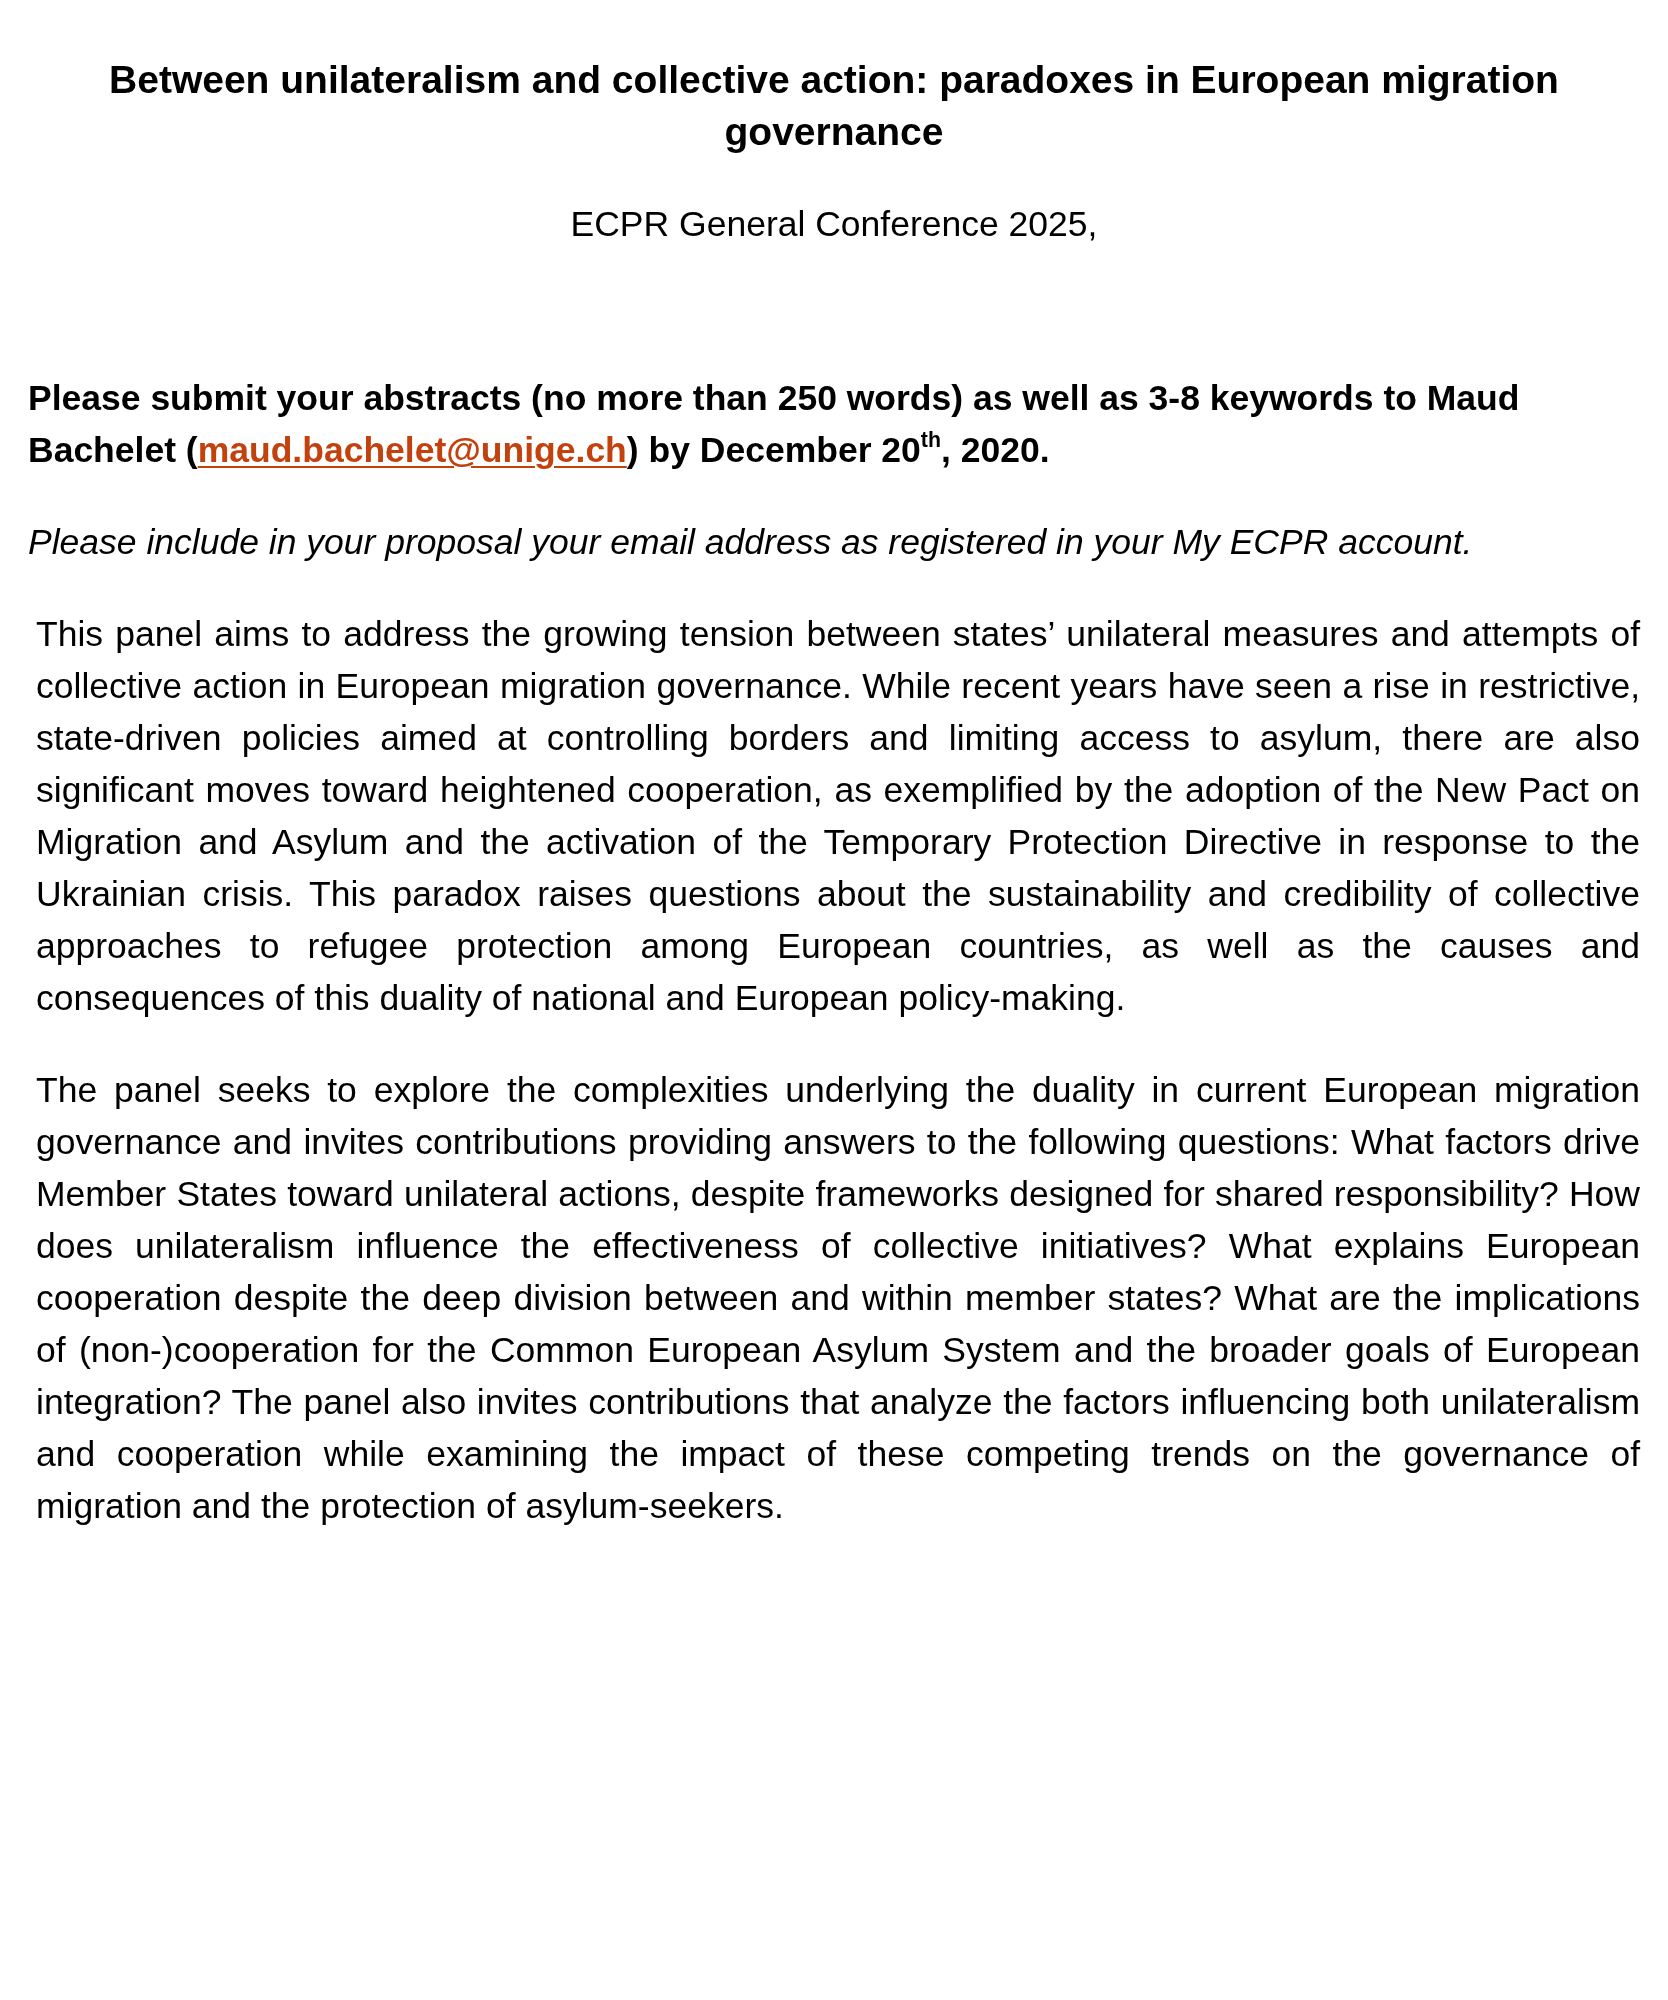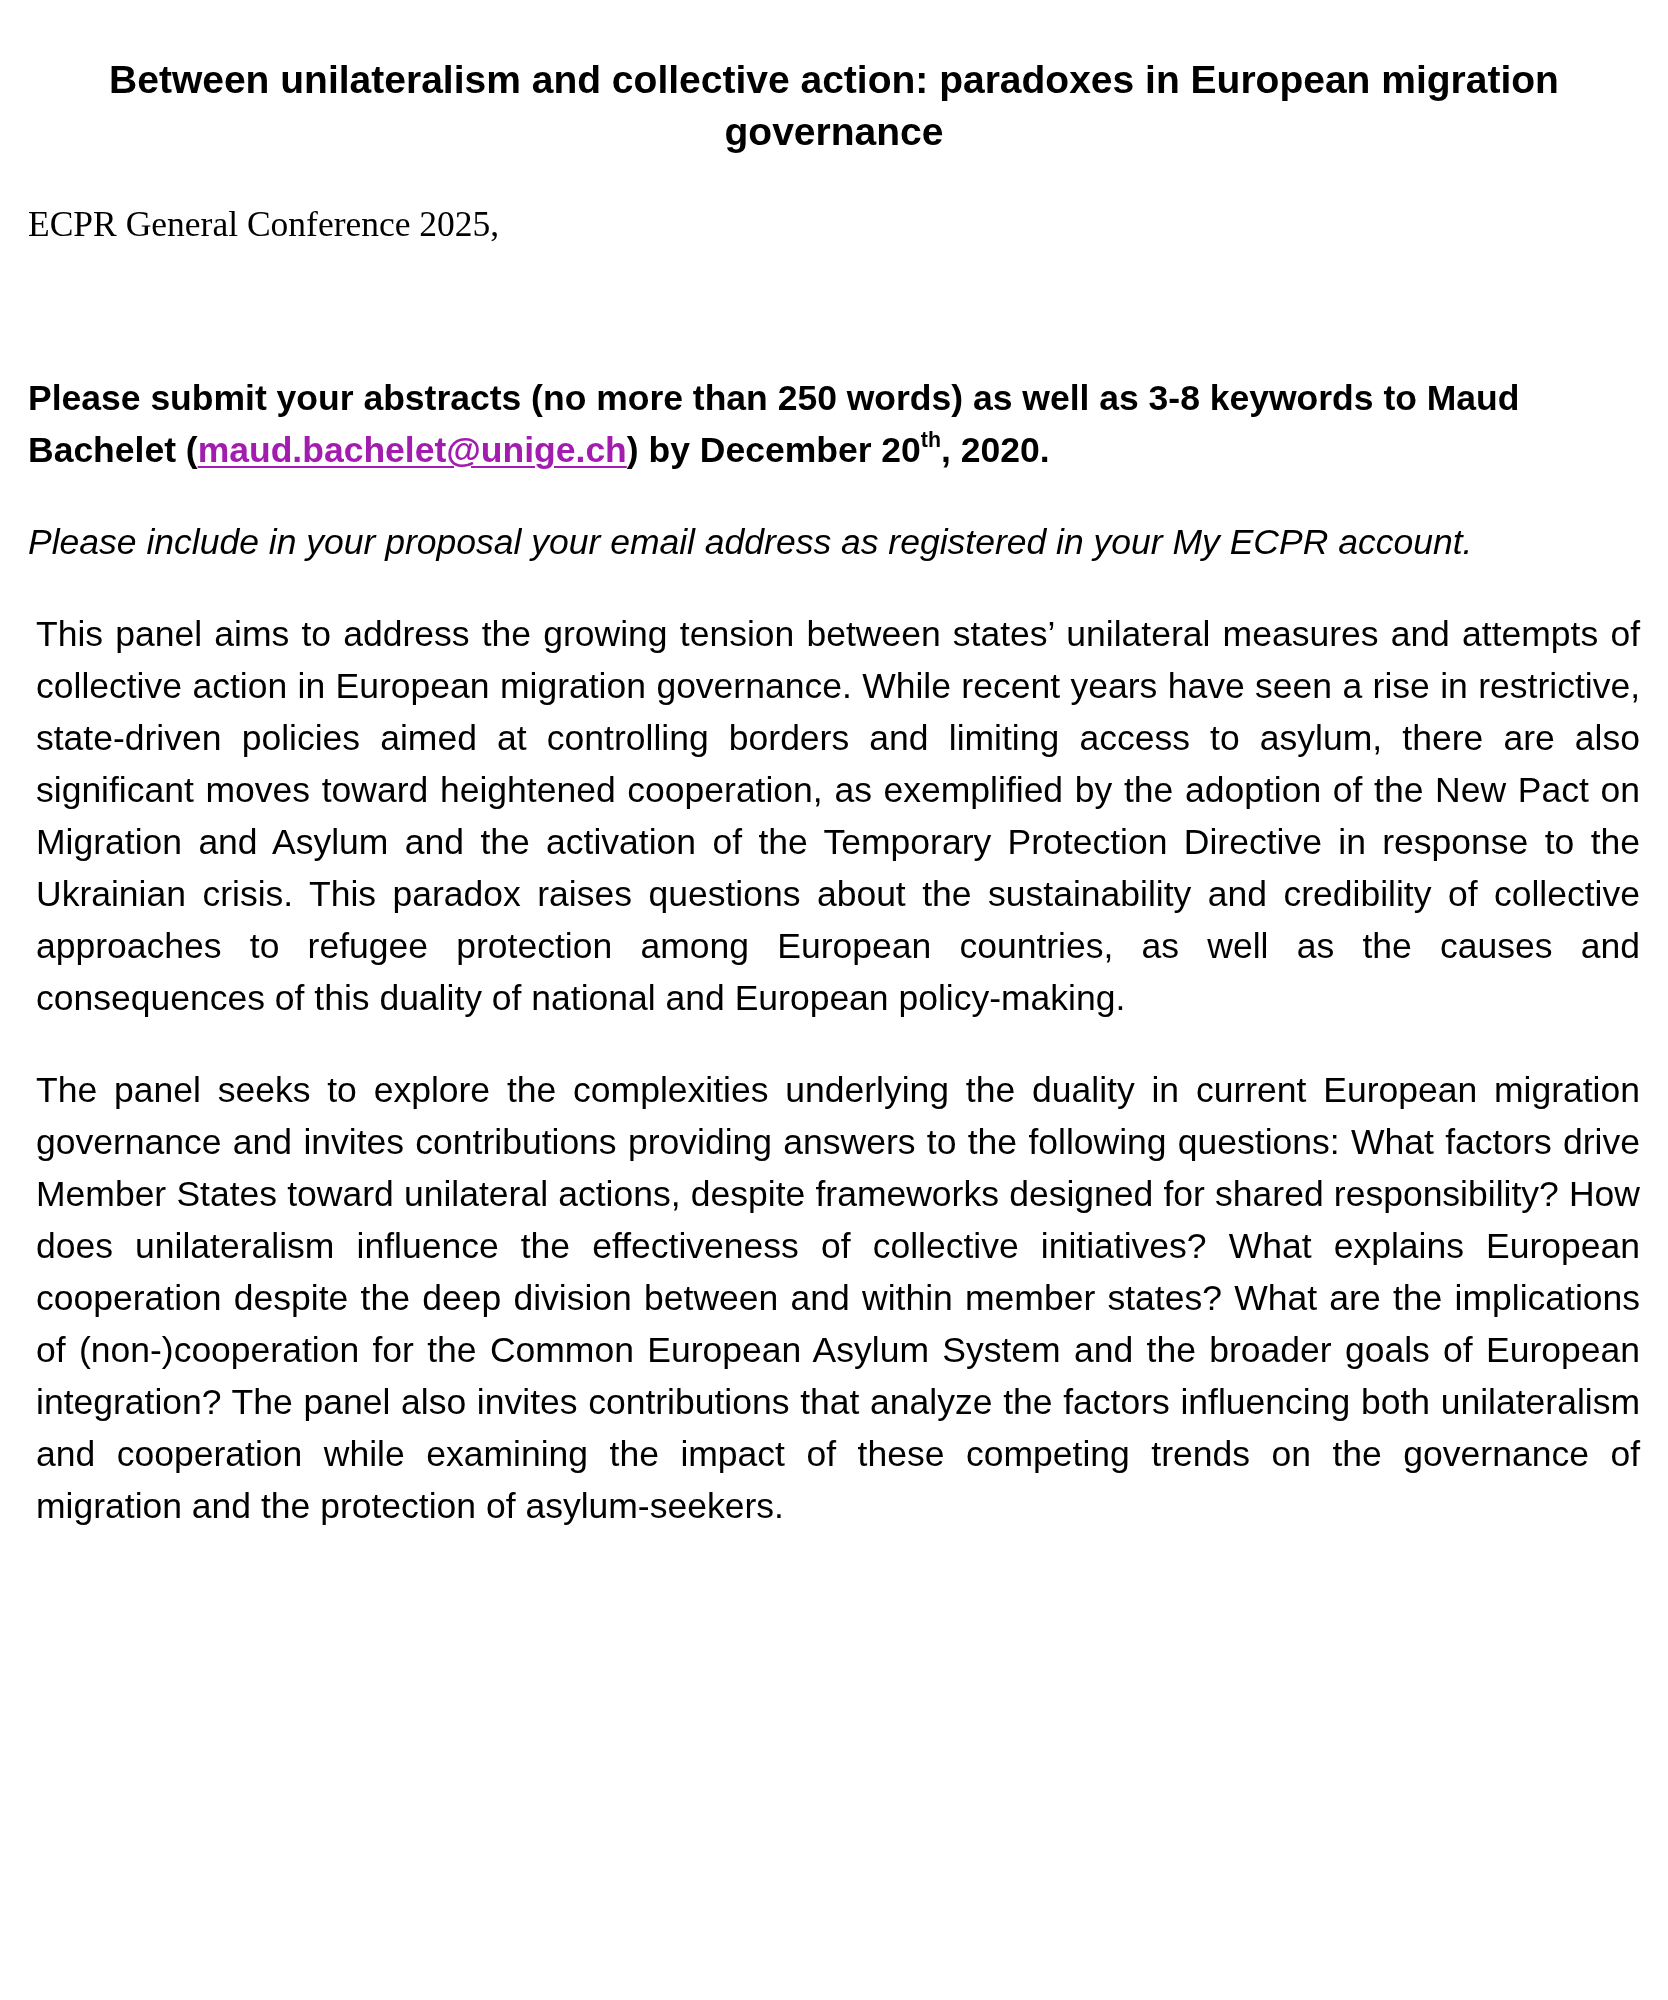--- a/index.html
+++ b/index.html
@@ -31,34 +31,33 @@
     .doc-title {
       margin: 40px 0 0 0;
       text-align: center;
       font-weight: bold;
       font-size: 39px;
       line-height: 52px;
       padding: 0 40px;
     }
     .event {
       margin: 40px 0 0 0;
-      text-align: left;
-      font-family: Liberation Serif, serif;
+      text-align: center;
     }
     .event div { line-height: 52px; }
     .section-block {
       margin: 122px 0 0 0;
     }
     .section-block div { line-height: 52px; }
     .submit {
       margin: 38px 0 0 0;
       font-weight: bold;
     }
     .email-link {
-      color: #a21caf;
+      color: #c2410c;
       text-decoration: underline;
       text-decoration-thickness: 2px;
       text-underline-offset: 4px;
     }
     sup.ord {
       font-size: 0.6em;
       line-height: 0;
       vertical-align: super;
       position: relative;
       top: -2px;

